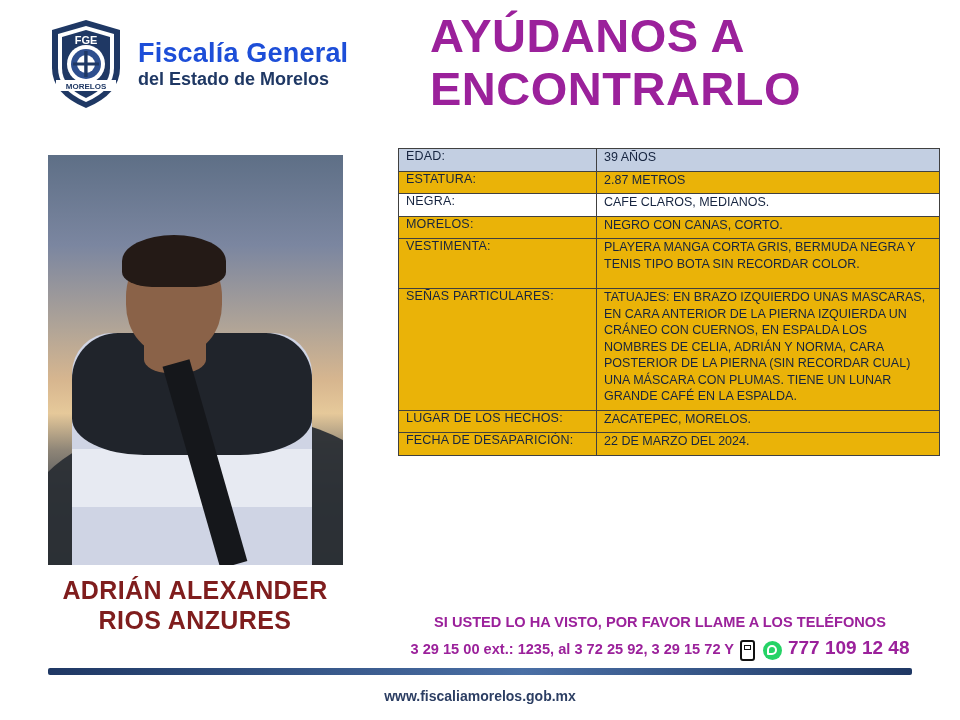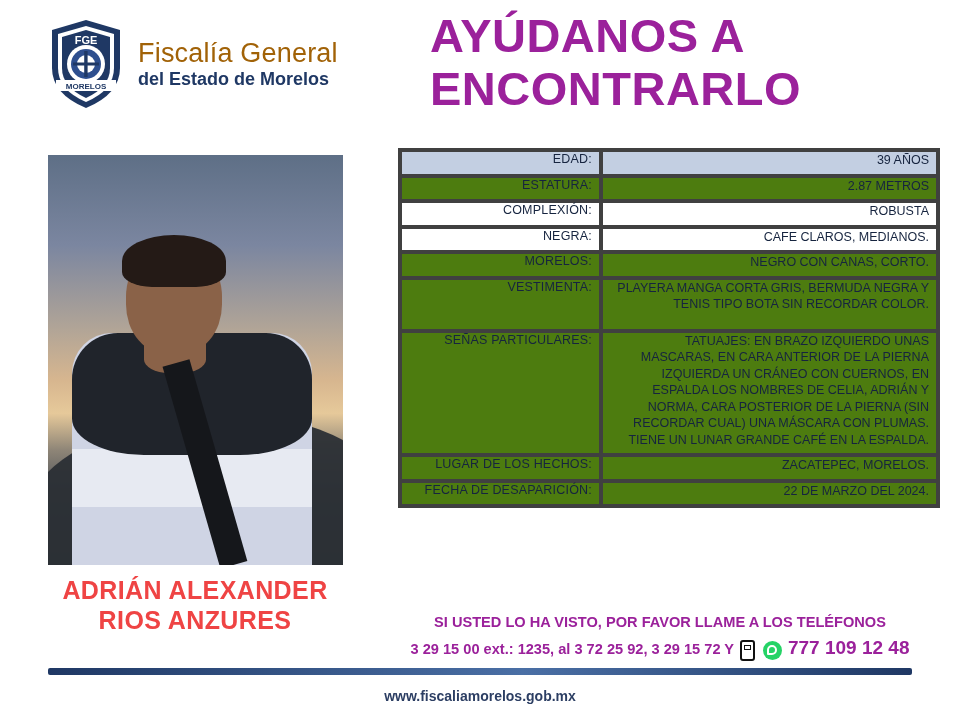--- a/index.html
+++ b/index.html
@@ -35,22 +35,22 @@
     width: 76px;
     height: 92px;
   }
   .shield svg { display: block; }
   .logo-text {
     margin-left: 14px;
     line-height: 1.05;
   }
   .logo-text .l1 {
     font-size: 27px;
-    font-weight: normal;
-    color: #a16207;
+    font-weight: bold;
+    color: #1d4ed8;
     letter-spacing: 0.2px;
   }
   .logo-text .l2 {
     font-size: 18px;
     font-weight: bold;
     color: #1f3864;
     margin-top: 3px;
   }
   .headline {
     position: absolute;
@@ -163,60 +163,59 @@
     height: 58px;
     background: #e7eaf2;
   }
 
   .name-block {
     position: absolute;
     left: 30px;
     top: 575px;
     width: 330px;
     text-align: center;
-    color: #ef4444;
+    color: #7f1d1d;
     font-size: 25px;
     font-weight: bold;
     line-height: 1.2;
     letter-spacing: 0.4px;
   }
 
   
   .data-table {
     position: absolute;
     left: 398px;
     top: 148px;
     width: 542px;
     border-collapse: collapse;
     table-layout: fixed;
   }
   .data-table td {
-    border: 4px solid #404040;
+    border: 1px solid #404040;
     vertical-align: top;
     padding: 0 7px 5px 7px;
-    text-align: right;
   }
   .data-table td.lbl {
     width: 183px;
     font-size: 12.5px;
     color: #16243f;
     font-weight: normal;
     letter-spacing: 0.2px;
   }
   .data-table td.val {
     font-size: 12.5px;
     color: #16243f;
     line-height: 1.32;
     margin-left: 12px;
   }
   .row-head td {
     background: #c3cfe2;
   }
   .row-alt td {
-    background: #4d7c0f;
+    background: #eab308;
   }
   .row-plain td {
     background: #ffffff;
   }
   .tall td { height: 110px; }
   .mid td { height: 44px; }
 
   
   .call-text {
     position: absolute;
@@ -352,24 +351,20 @@
   <tbody>
     <tr class="row-head">
       <td class="lbl">EDAD:</td>
       <td class="val">39 AÑOS</td>
     </tr>
     <tr class="row-alt">
       <td class="lbl">ESTATURA:</td>
       <td class="val">2.87 METROS</td>
     </tr>
     <tr class="row-plain">
-      <td class="lbl">COMPLEXIÓN:</td>
-      <td class="val">ROBUSTA</td>
-    </tr>
-    <tr class="row-plain">
       <td class="lbl">NEGRA:</td>
       <td class="val">CAFE CLAROS, MEDIANOS.</td>
     </tr>
     <tr class="row-alt">
       <td class="lbl">MORELOS:</td>
       <td class="val">NEGRO CON CANAS, CORTO.</td>
     </tr>
     <tr class="row-alt mid">
       <td class="lbl">VESTIMENTA:</td>
       <td class="val"> PLAYERA MANGA CORTA GRIS, BERMUDA NEGRA Y TENIS TIPO BOTA SIN RECORDAR COLOR.</td>

